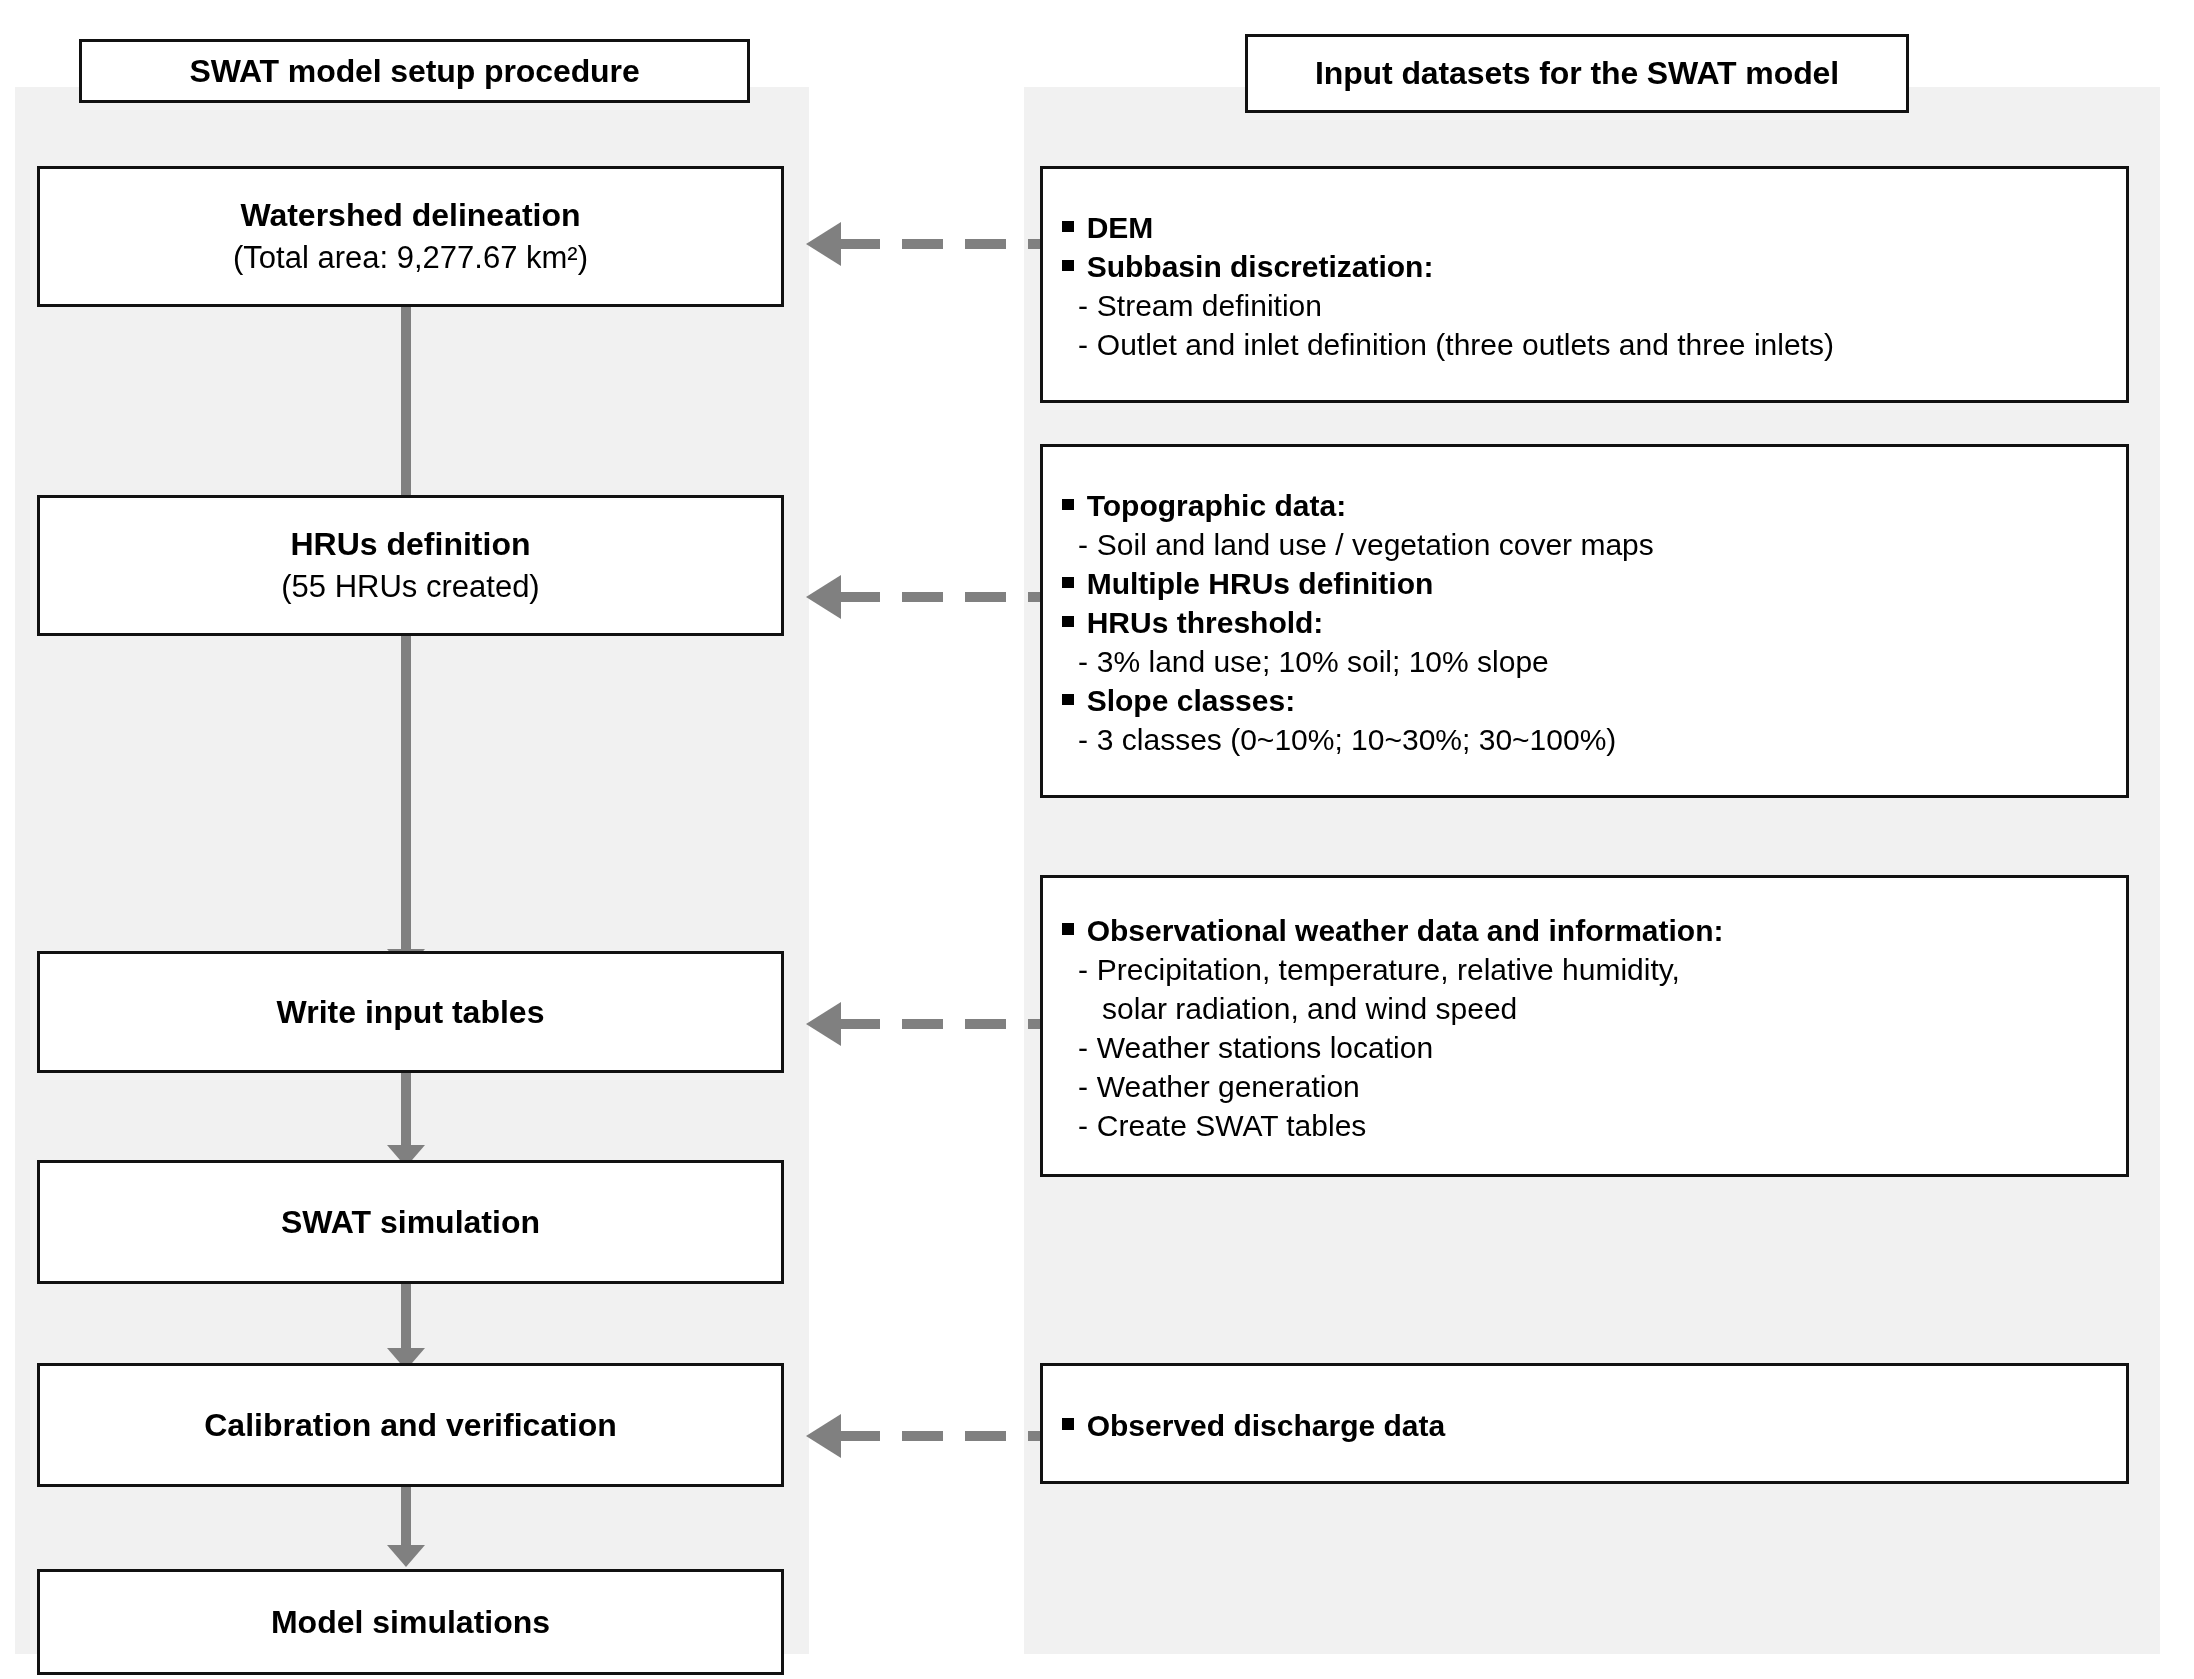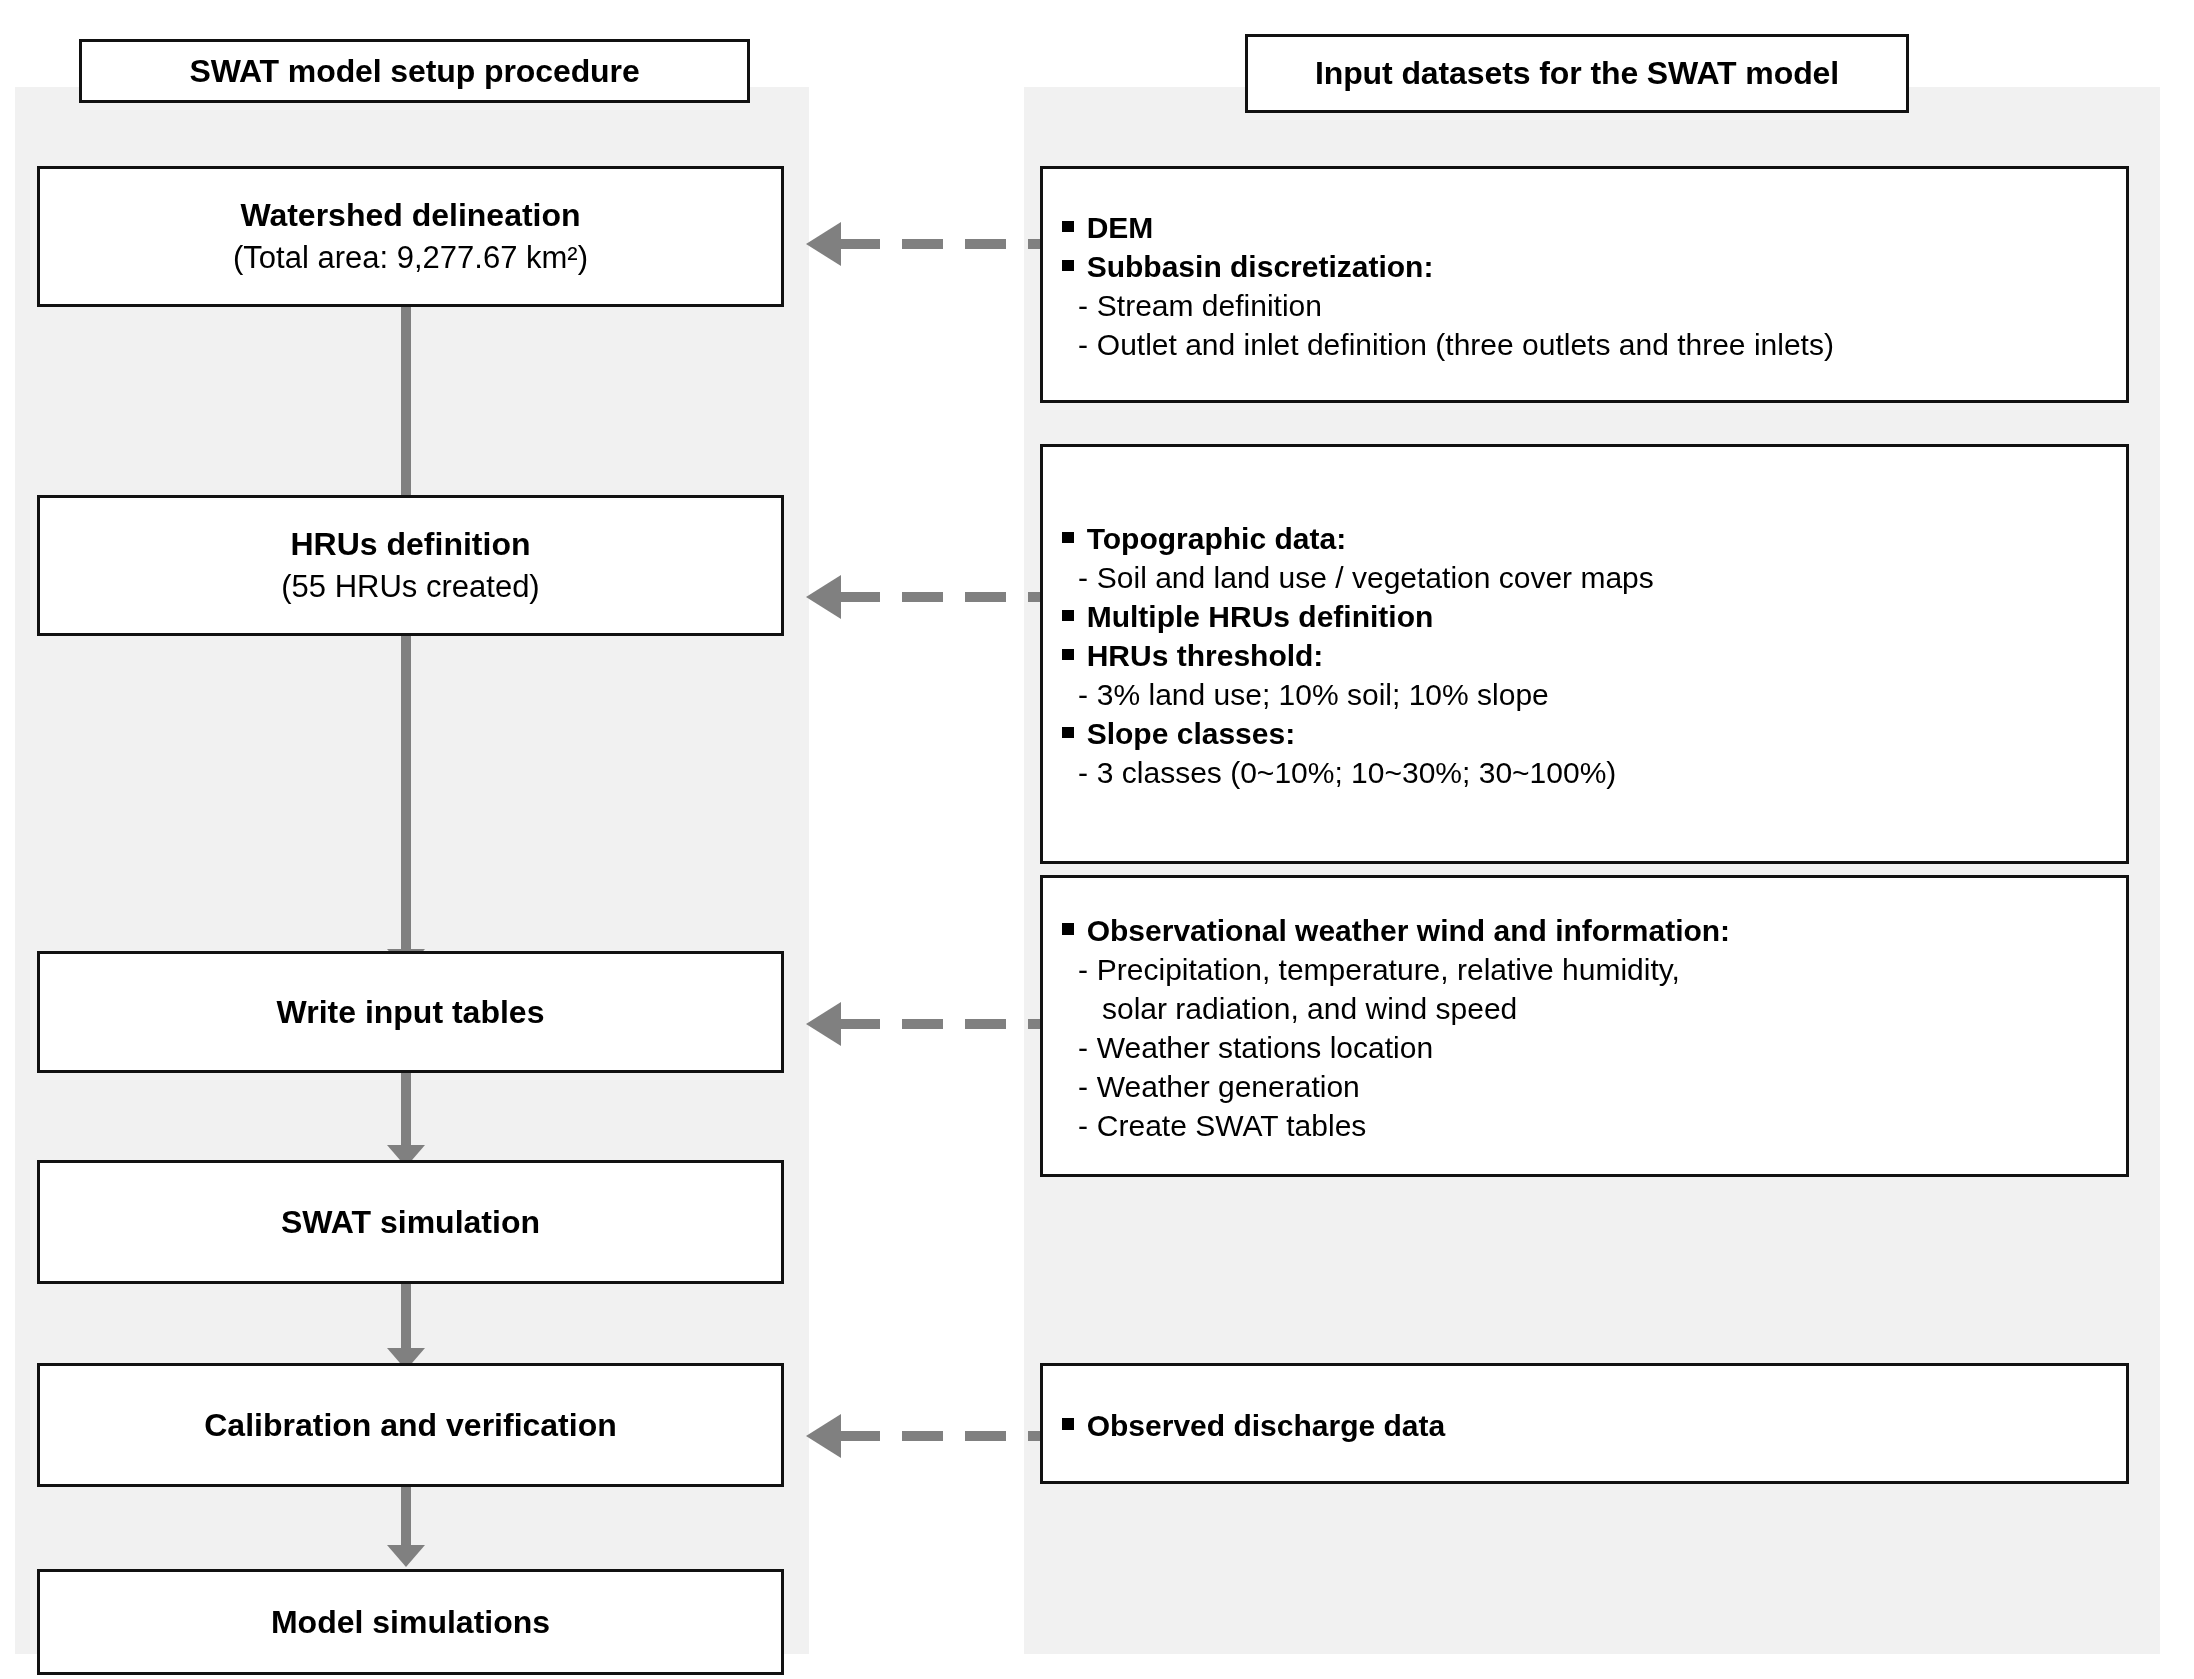--- a/index.html
+++ b/index.html
@@ -208,21 +208,21 @@
   <div class="data-line dash">
     <span class="dash-mark">-</span>
     <span>Stream definition</span>
   </div>
   <div class="data-line dash">
     <span class="dash-mark">-</span>
     <span>Outlet and inlet definition (three outlets and three inlets)</span>
   </div>
 </div>
 
-<div class="box data-box" style="left:1040px; top:444px; width:1089px; height:420px;">
+<div class="box data-box" style="left:1040px; top:444px; width:1089px; height:354px;">
   <div class="data-line bullet">
     <span class="bullet-mark"></span>
     <span>Topographic data:</span>
   </div>
   <div class="data-line dash">
     <span class="dash-mark">-</span>
     <span>Soil and land use / vegetation cover maps</span>
   </div>
   <div class="data-line bullet">
     <span class="bullet-mark"></span>
@@ -242,21 +242,21 @@
   </div>
   <div class="data-line dash">
     <span class="dash-mark">-</span>
     <span>3 classes (0~10%; 10~30%; 30~100%)</span>
   </div>
 </div>
 
 <div class="box data-box" style="left:1040px; top:875px; width:1089px; height:302px;">
   <div class="data-line bullet">
     <span class="bullet-mark"></span>
-    <span>Observational weather wind and information:</span>
+    <span>Observational weather data and information:</span>
   </div>
   <div class="data-line dash">
     <span class="dash-mark">-</span>
     <span>Precipitation, temperature, relative humidity,</span>
   </div>
   <div class="data-line cont">
     <span>solar radiation, and wind speed</span>
   </div>
   <div class="data-line dash">
     <span class="dash-mark">-</span>

